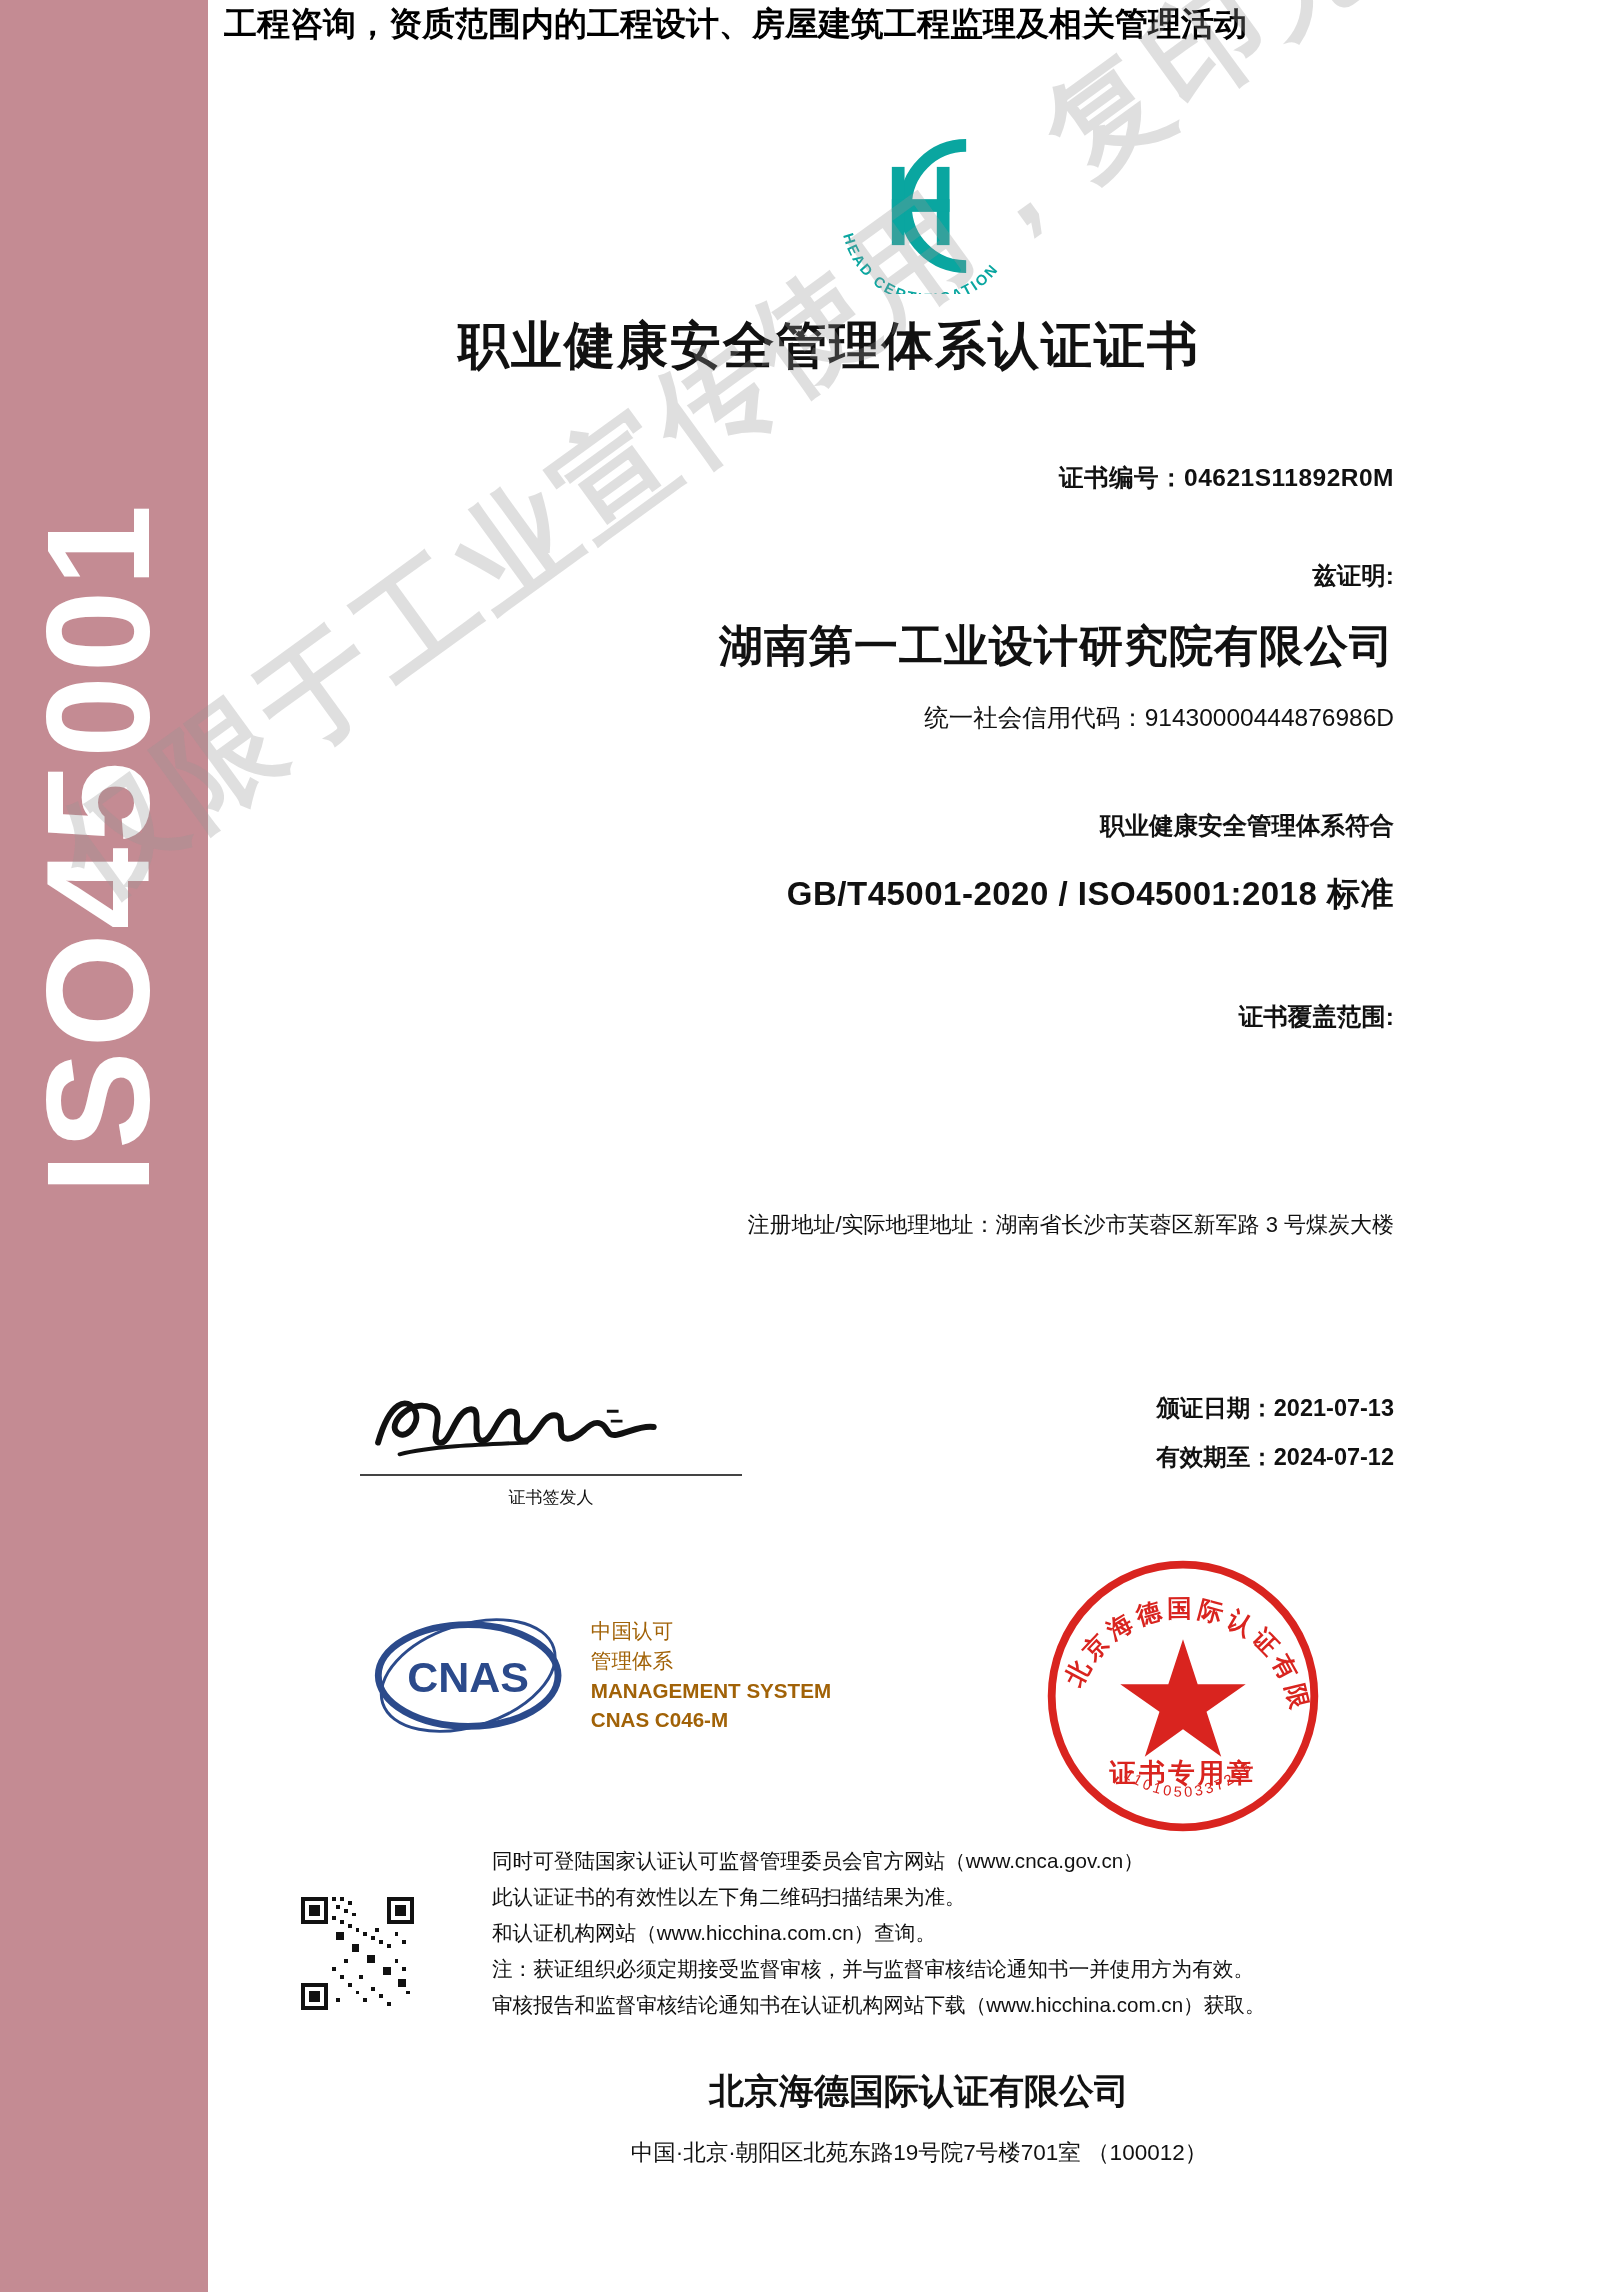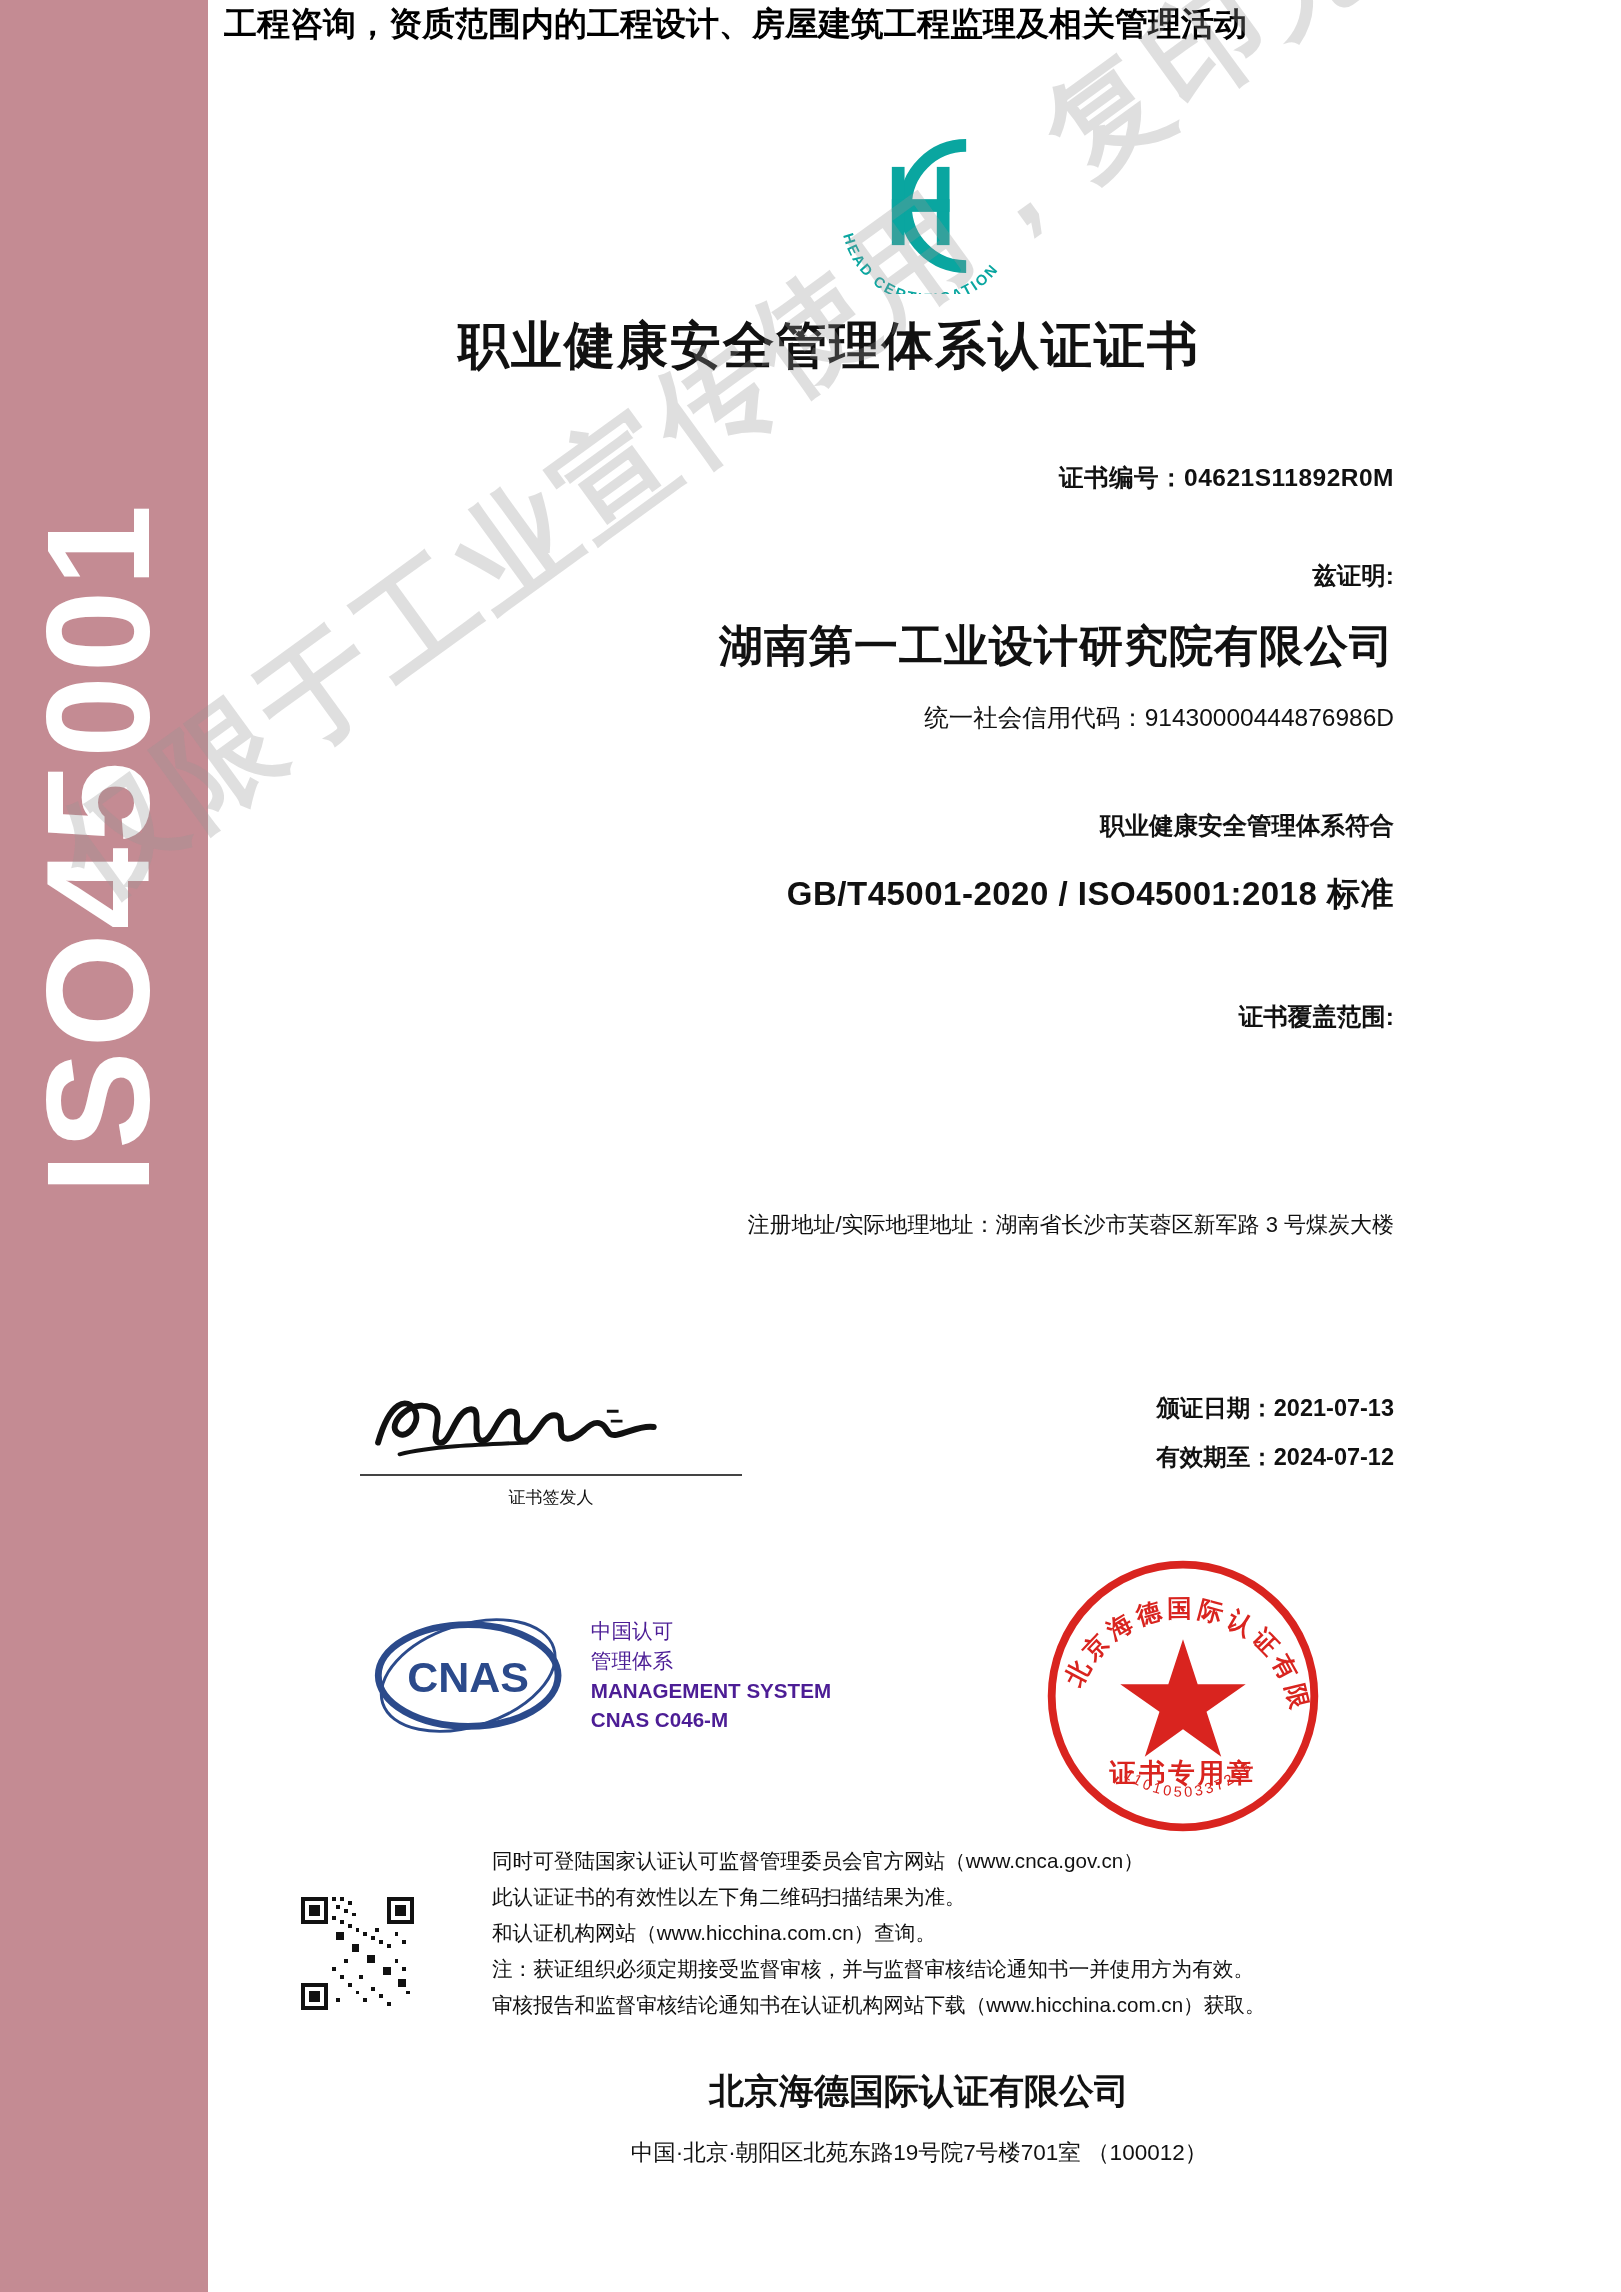--- a/index.html
+++ b/index.html
@@ -193,21 +193,21 @@
   .cnas-wrap {
     position: absolute;
     left: 162px;
     top: 1612px;
     display: flex;
     align-items: center;
   }
   .cnas-logo { width: 211px; height: 127px; }
   .cnas-text {
     margin-left: 9.8px;
-    color: #4c1d95;
+    color: #a16207;
     line-height: 1.45;
   }
   .cnas-text div:nth-child(1),
   .cnas-text div:nth-child(2) { font-size: 20.6px; }
   .cnas-text div:nth-child(3),
   .cnas-text div:nth-child(4) { font-size: 20.6px; font-weight: 700; }
 
   
   .seal {
     position: absolute;

